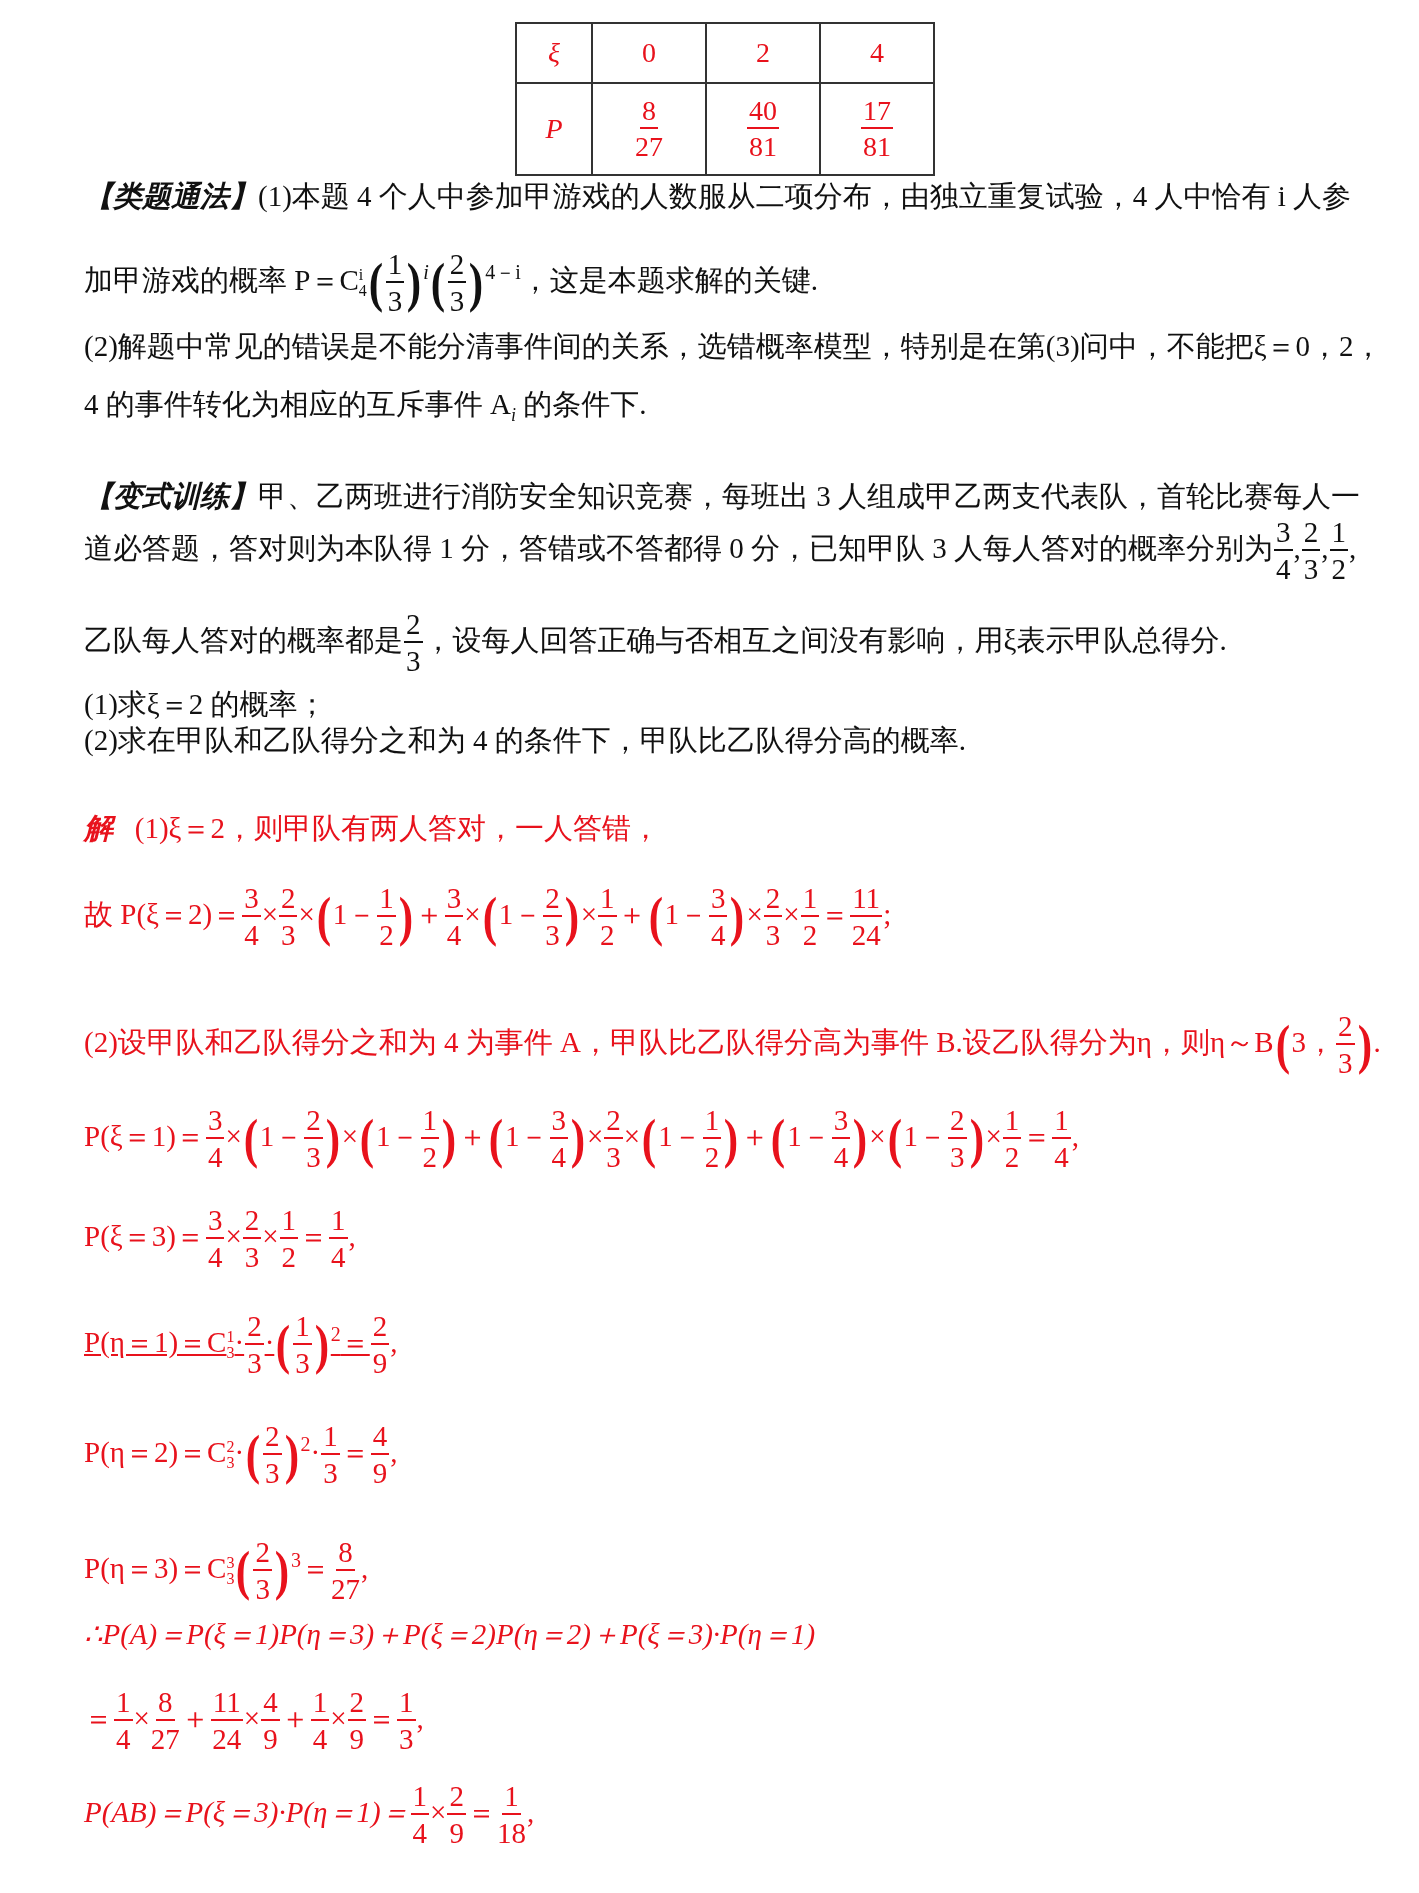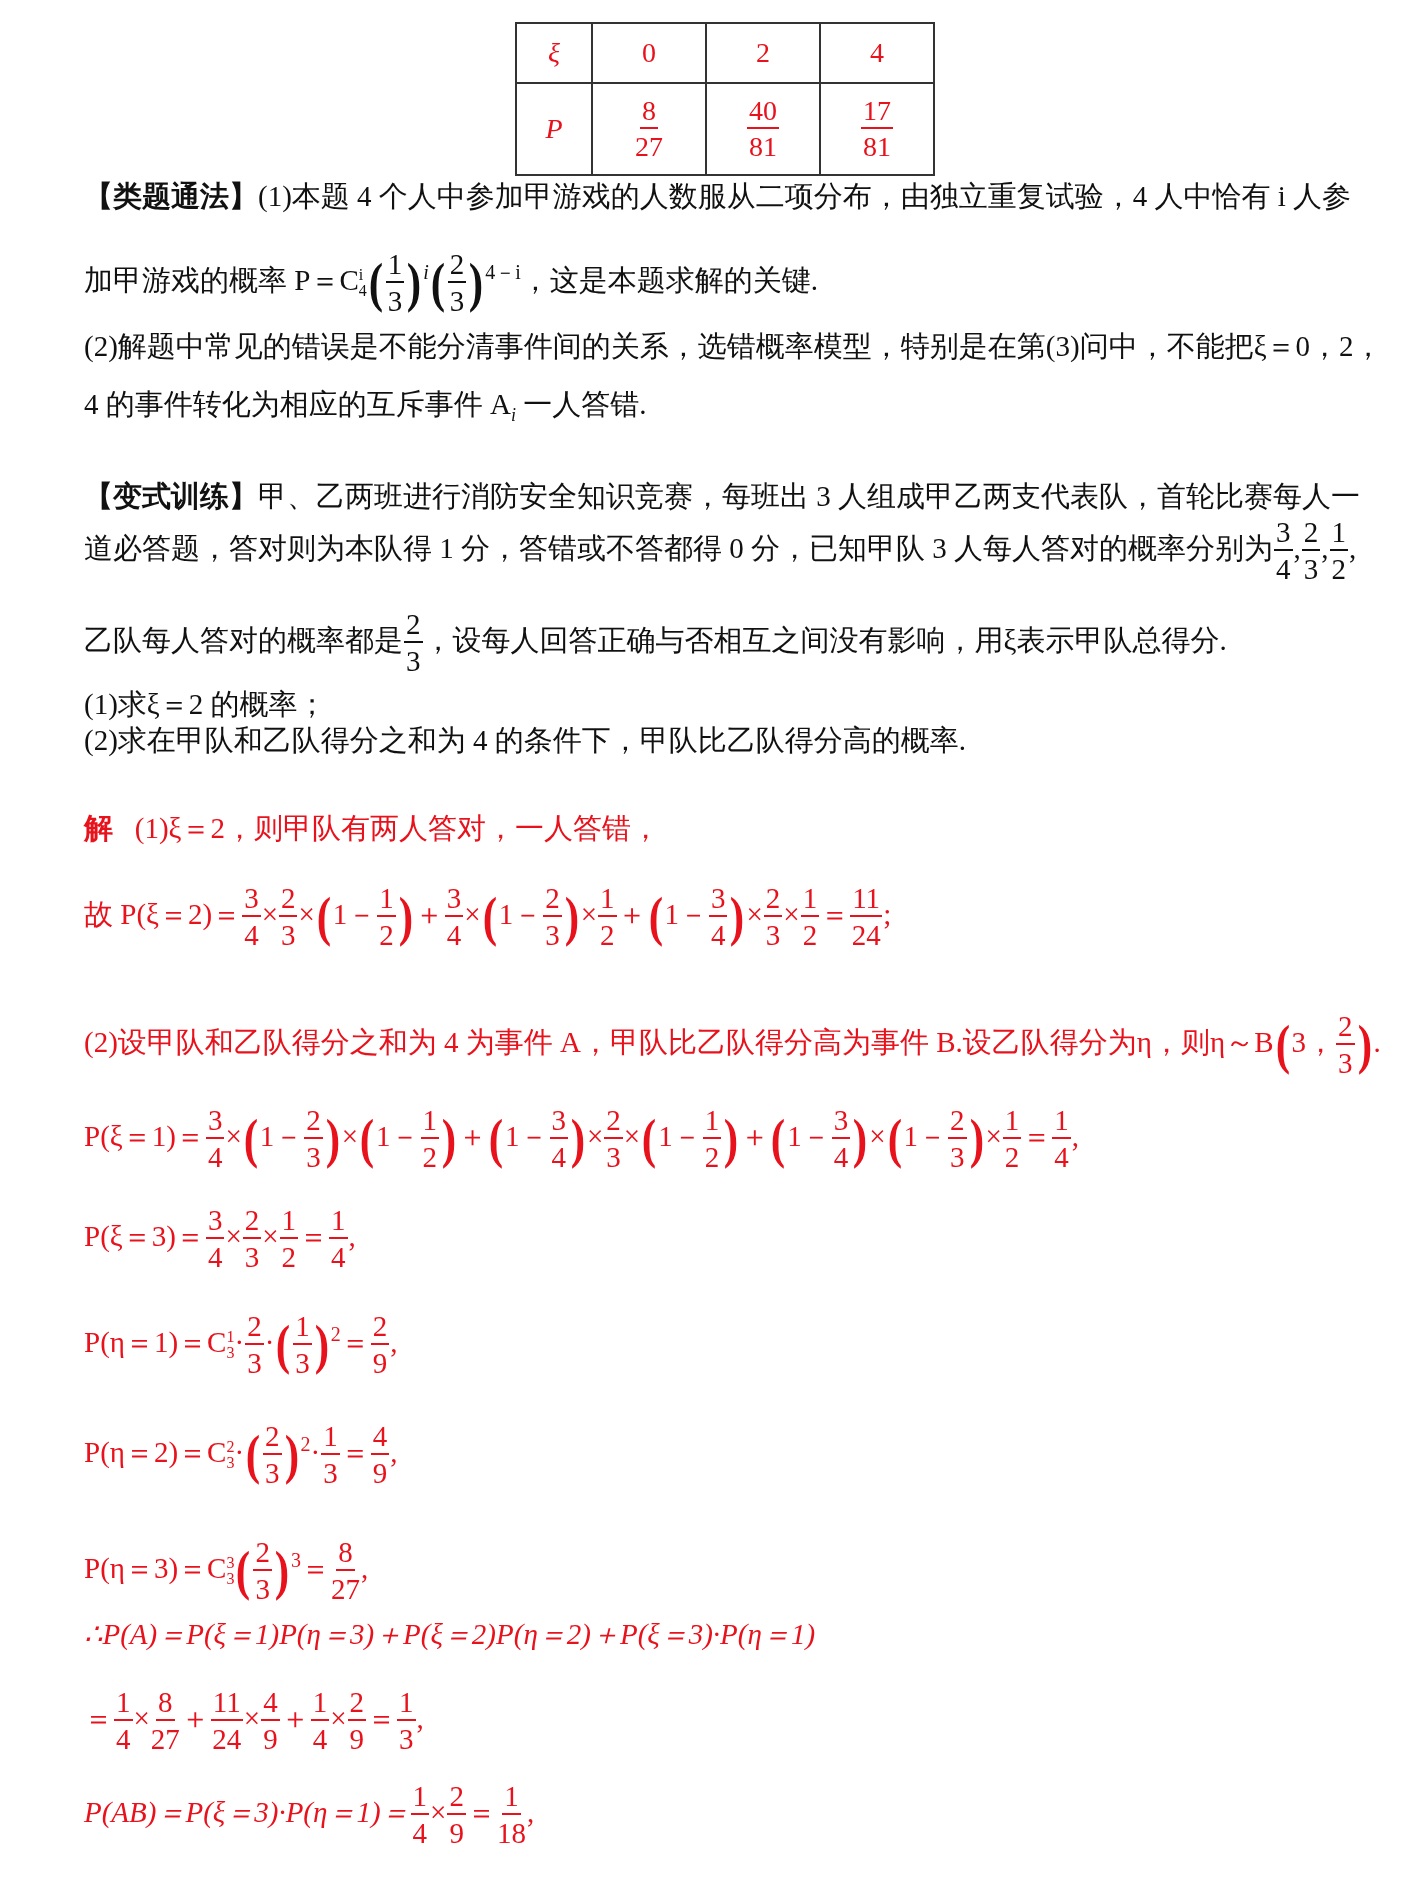--- a/index.html
+++ b/index.html
@@ -1,20 +1,20 @@
 <!DOCTYPE html>
 <html><head>
 <meta charset="utf-8">
 <style>
   html, body { margin:0; padding:0; background:#ffffff; }
   body { width:1419px; height:1893px; position:relative; overflow:hidden;
          font-family:"Liberation Serif", "DejaVu Serif", serif; color:#111; }
   .line { position:absolute; left:84px; font-size:29px; line-height:40px; white-space:nowrap; }
   .red { color:#e8121c;margin-top:12px; }
-  .bold { font-weight:bold; }
+  .bold { font-weight:bold;font-style:italic; }
   .it { font-style:italic; }
   
   table.dist { position:absolute; left:515px; top:22px; border-collapse:collapse; color:#e8121c; }
   table.dist td { border:2px solid #333; text-align:center; font-size:28px; }
   table.dist tr.r1 td { height:56px; }
   table.dist tr.r2 td { height:88px; }
   table.dist td.c0 { width:72px; }
   table.dist td.cv { width:110px; }
   
   .frac { display:inline-flex; flex-direction:column; align-items:center; vertical-align:middle;
@@ -65,21 +65,21 @@
     </span><span class="paren">(</span><span class="frac">
       <span class="n">1</span>
       <span class="d">3</span>
     </span><span class="paren">)</span><span class="sup it">i</span><span class="paren">(</span><span class="frac">
       <span class="n">2</span>
       <span class="d">3</span>
     </span><span class="paren">)</span><span class="sup">4－i</span><span>，这是本题求解的关键.</span>
 </div>
 <div class="line" style="top:326px;">(2)解题中常见的错误是不能分清事件间的关系，选错概率模型，特别是在第(3)问中，不能把ξ＝0，2，</div>
 <div class="line" style="top:384px;">
-  <span>4 的事件转化为相应的互斥事件 A</span><span class="sub it">i</span><span> 一人答错.</span>
+  <span>4 的事件转化为相应的互斥事件 A</span><span class="sub it">i</span><span> 的条件下.</span>
 </div>
 
 <div class="line" style="top:446px;margin-top:30px;">
   <span class="bold">【变式训练】</span><span>甲、乙两班进行消防安全知识竞赛，每班出 3 人组成甲乙两支代表队，首轮比赛每人一</span>
 </div>
 <div class="line" style="top:518px;">
   <span>道必答题，答对则为本队得 1 分，答错或不答都得 0 分，已知甲队 3 人每人答对的概率分别为</span><span class="frac">
       <span class="n">3</span>
       <span class="d">4</span>
     </span>,<span class="frac">
@@ -182,21 +182,21 @@
       <span class="n">2</span>
       <span class="d">3</span>
     </span>×<span class="frac">
       <span class="n">1</span>
       <span class="d">2</span>
     </span>＝<span class="frac">
       <span class="n">1</span>
       <span class="d">4</span>
     </span>,
 </div>
-<div class="line red" style="top:1300px;">
+<div class="line red" style="top:1300px;text-decoration:underline;">
   <span>P(η＝1)＝C</span><span class="subsup">
       <span>1</span>
       <span>3</span>
     </span>·<span class="frac">
       <span class="n">2</span>
       <span class="d">3</span>
     </span>·<span class="paren">(</span><span class="frac">
       <span class="n">1</span>
       <span class="d">3</span>
     </span><span class="paren">)</span><span class="sup">2</span>＝<span class="frac">

